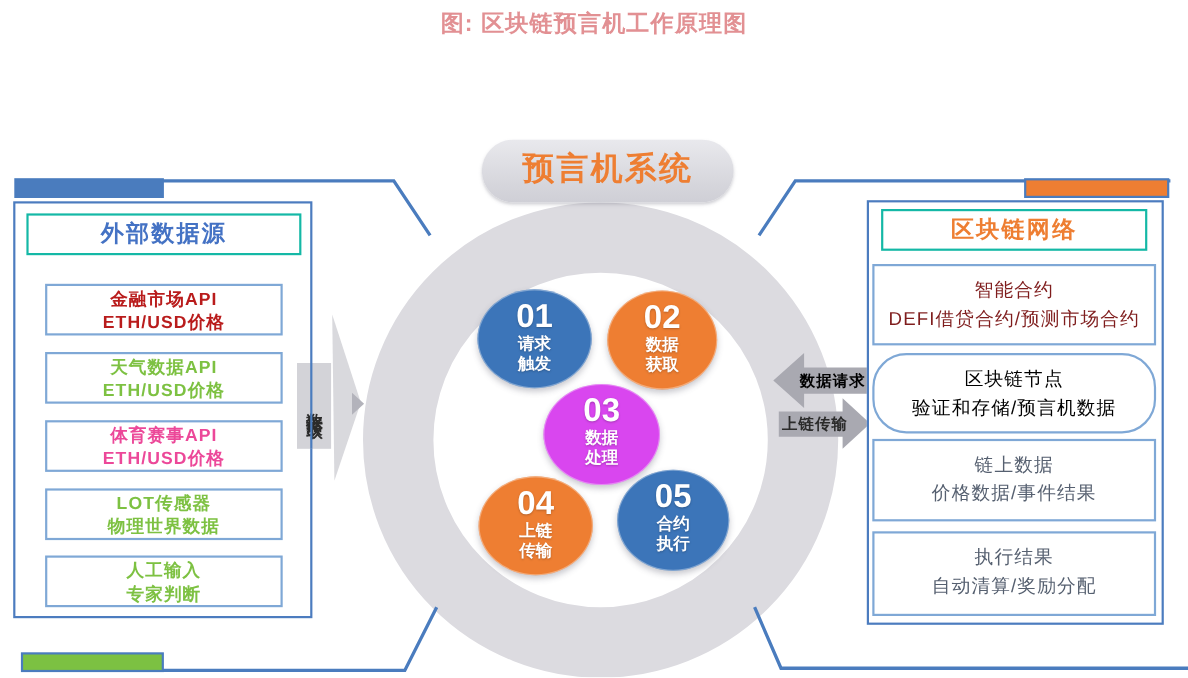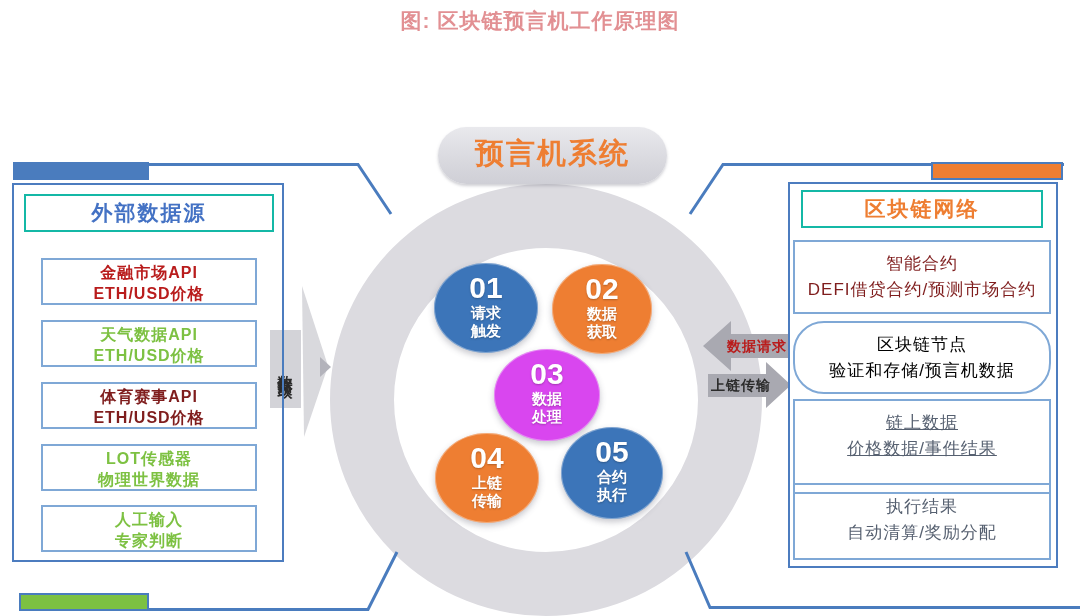--- a/index.html
+++ b/index.html
@@ -125,21 +125,21 @@
   <div id="left-panel" class="abs panel">
     <div class="panel-header" style="color: rgb(68, 114, 196);">外部数据源</div>
     <div class="panel-item left-item" style="top: 73px; color: #b91c1c;">
       <div>金融市场API</div>
       <div>ETH/USD价格</div>
     </div>
     <div class="panel-item left-item" style="top: 135px; color: rgb(125, 193, 66);">
       <div>天气数据API</div>
       <div>ETH/USD价格</div>
     </div>
-    <div class="panel-item left-item" style="top: 197px; color: #7f1d1d;">
+    <div class="panel-item left-item" style="top: 197px; color: #ec4899;">
       <div>体育赛事API</div>
       <div>ETH/USD价格</div>
     </div>
     <div class="panel-item left-item" style="top: 259px; color: rgb(125, 193, 66);">
       <div>LOT传感器</div>
       <div>物理世界数据</div>
     </div>
     <div class="panel-item left-item" style="top: 320px; color: rgb(125, 193, 66);">
       <div>人工输入</div>
       <div>专家判断</div>
@@ -149,28 +149,28 @@
   <div id="right-panel" class="abs panel">
     <div class="panel-header" style="color: rgb(238, 126, 50);">区块链网络</div>
     <div class="panel-item right-item" style="top: 56px; height: 74px; color: #7f1d1d;">
       <div class="r1">智能合约</div>
       <div class="r2">DEFI借贷合约/预测市场合约</div>
     </div>
     <div class="panel-item right-item" style="top: 137px; height: 73px; color: #000000; border-radius: 31px;">
       <div class="r1">区块链节点</div>
       <div class="r2">验证和存储/预言机数据</div>
     </div>
-    <div class="panel-item right-item" style="top: 215px; height: 95px; color: rgb(86, 96, 112); text-decoration: underline;">
+    <div class="panel-item right-item" style="top: 215px; height: 75px; color: rgb(86, 96, 112);">
       <div class="r1">链上数据</div>
       <div class="r2">价格数据/事件结果</div>
     </div>
     <div class="panel-item right-item" style="top: 299px; height: 77px; color: rgb(86, 96, 112);">
       <div class="r1">执行结果</div>
       <div class="r2">自动清算/奖励分配</div>
     </div>
   </div>
 
   <div id="data-fetch-label" class="abs" style="background-color: rgb(211, 211, 216); color: rgb(43, 43, 43);">数据获取</div>
   <div id="data-fetch-borderline" class="abs" style="background-color: rgb(74, 124, 190);"></div>
-  <div id="data-request-label" class="abs" style="color: #b91c1c;">数据请求</div>
+  <div id="data-request-label" class="abs" style="color: #000000;">数据请求</div>
   <div id="chain-upload-label" class="abs" style="color: rgb(43, 43, 43);">上链传输</div>
 
 </div>
 
 </body></html>

